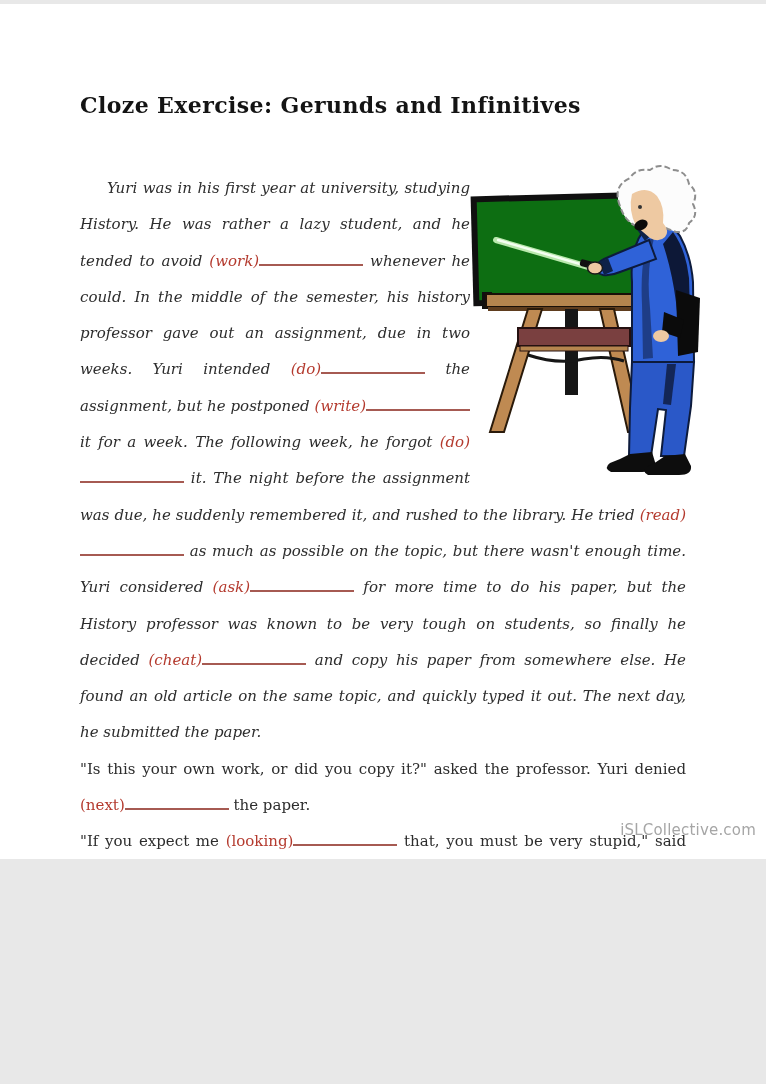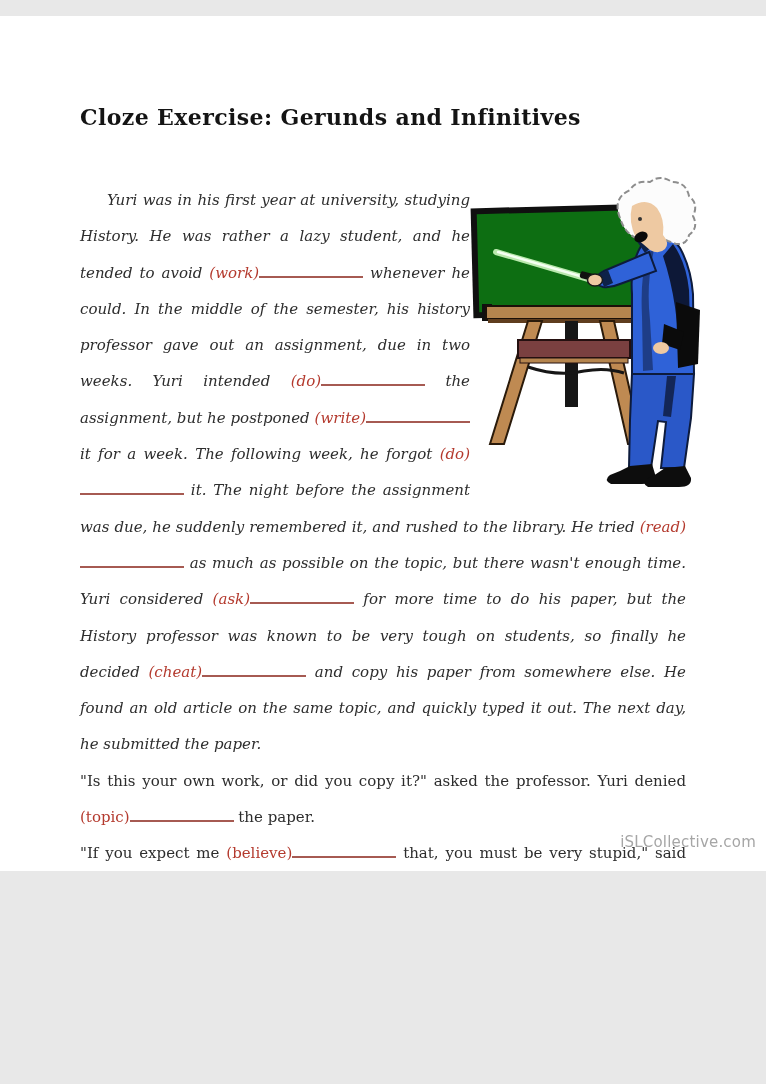--- a/index.html
+++ b/index.html
@@ -1,21 +1,21 @@
 <!DOCTYPE html>
 <html><head>
 <meta charset="utf-8">
 <style>
   html,body { margin:0; padding:0; background:#e8e8e8; }
   .page {
     width:766px; height:855px;
     background:#ffffff;
     position:relative;
     overflow:hidden;
-    margin:16px auto;
+    margin:4px auto;
     font-family:"DejaVu Serif", serif;
   }
   .content { padding:88px 80px 0 80px; }
   .title {
     font-size:22px;
     font-weight:bold;
     color:#141414;
     letter-spacing:0.4px;
     margin:0 0 52px 0;
     font-family:"DejaVu Serif", serif;
@@ -105,19 +105,19 @@
             <ellipse cx="173" cy="61" rx="7" ry="5" fill="#0a0a0a" transform="rotate(-25 173 61)"></ellipse>
             <path d="M181,76 l-38,16 q-13,5 -15,10 q-2,7 7,9 q8,1 17,-3 l36,-13 z" fill="#2f62d8" stroke="#0d1b3c" stroke-width="2"></path>
             <polygon points="140,94 131,98 136,111 145,107" fill="#0e2148"></polygon>
             <rect x="112" y="97" width="18" height="7" rx="2.5" fill="#101010" transform="rotate(15 121 100)"></rect>
             <ellipse cx="127" cy="104" rx="7.5" ry="6" fill="#eec9a2" stroke="#1a1a1a" stroke-width="1.5"></ellipse>
           </g>
         </svg>
       </div>
 
     <p class="para indent">Yuri was in his first year at university, studying History. He was rather a lazy student, and he tended to avoid <span class="hint">(work)</span><span class="blank"></span> whenever he could. In the middle of the semester, his history professor gave out an assignment, due in two weeks. Yuri intended <span class="hint">(do)</span><span class="blank"></span> the assignment, but he postponed <span class="hint">(write)</span><span class="blank"></span> it for a week. The following week, he forgot <span class="hint">(do)</span><span class="blank"></span> it. The night before the assignment was due, he suddenly remembered it, and rushed to the library. He tried <span class="hint">(read)</span><span class="blank"></span> as much as possible on the topic, but there wasn't enough time. Yuri considered <span class="hint">(ask)</span><span class="blank"></span> for more time to do his paper, but the History professor was known to be very tough on students, so finally he decided <span class="hint">(cheat)</span><span class="blank"></span> and copy his paper from somewhere else. He found an old article on the same topic, and quickly typed it out. The next day, he submitted the paper.</p>
-        <p class="para">"Is this your own work, or did you copy it?" asked the professor. Yuri denied <span class="hint">(topic)</span><span class="blank"></span> the paper.</p>
-        <p class="para">"If you expect me <span class="hint">(believe)</span><span class="blank"></span> that, you must be very stupid," said the professor. "Every word is taken from an article I wrote myself five years ago. Did you really think I would forget <span class="hint">(write)</span><span class="blank"></span> it?"</p>
+        <p class="para">"Is this your own work, or did you copy it?" asked the professor. Yuri denied <span class="hint">(next)</span><span class="blank"></span> the paper.</p>
+        <p class="para">"If you expect me <span class="hint">(looking)</span><span class="blank"></span> that, you must be very stupid," said the professor. "Every word is taken from an article I wrote myself five years ago. Did you really think I would forget <span class="hint">(write)</span><span class="blank"></span> it?"</p>
       </div>
   </div>
 
   <div class="watermark">iSLCollective.com</div>
 </div>
 
 </body></html>

